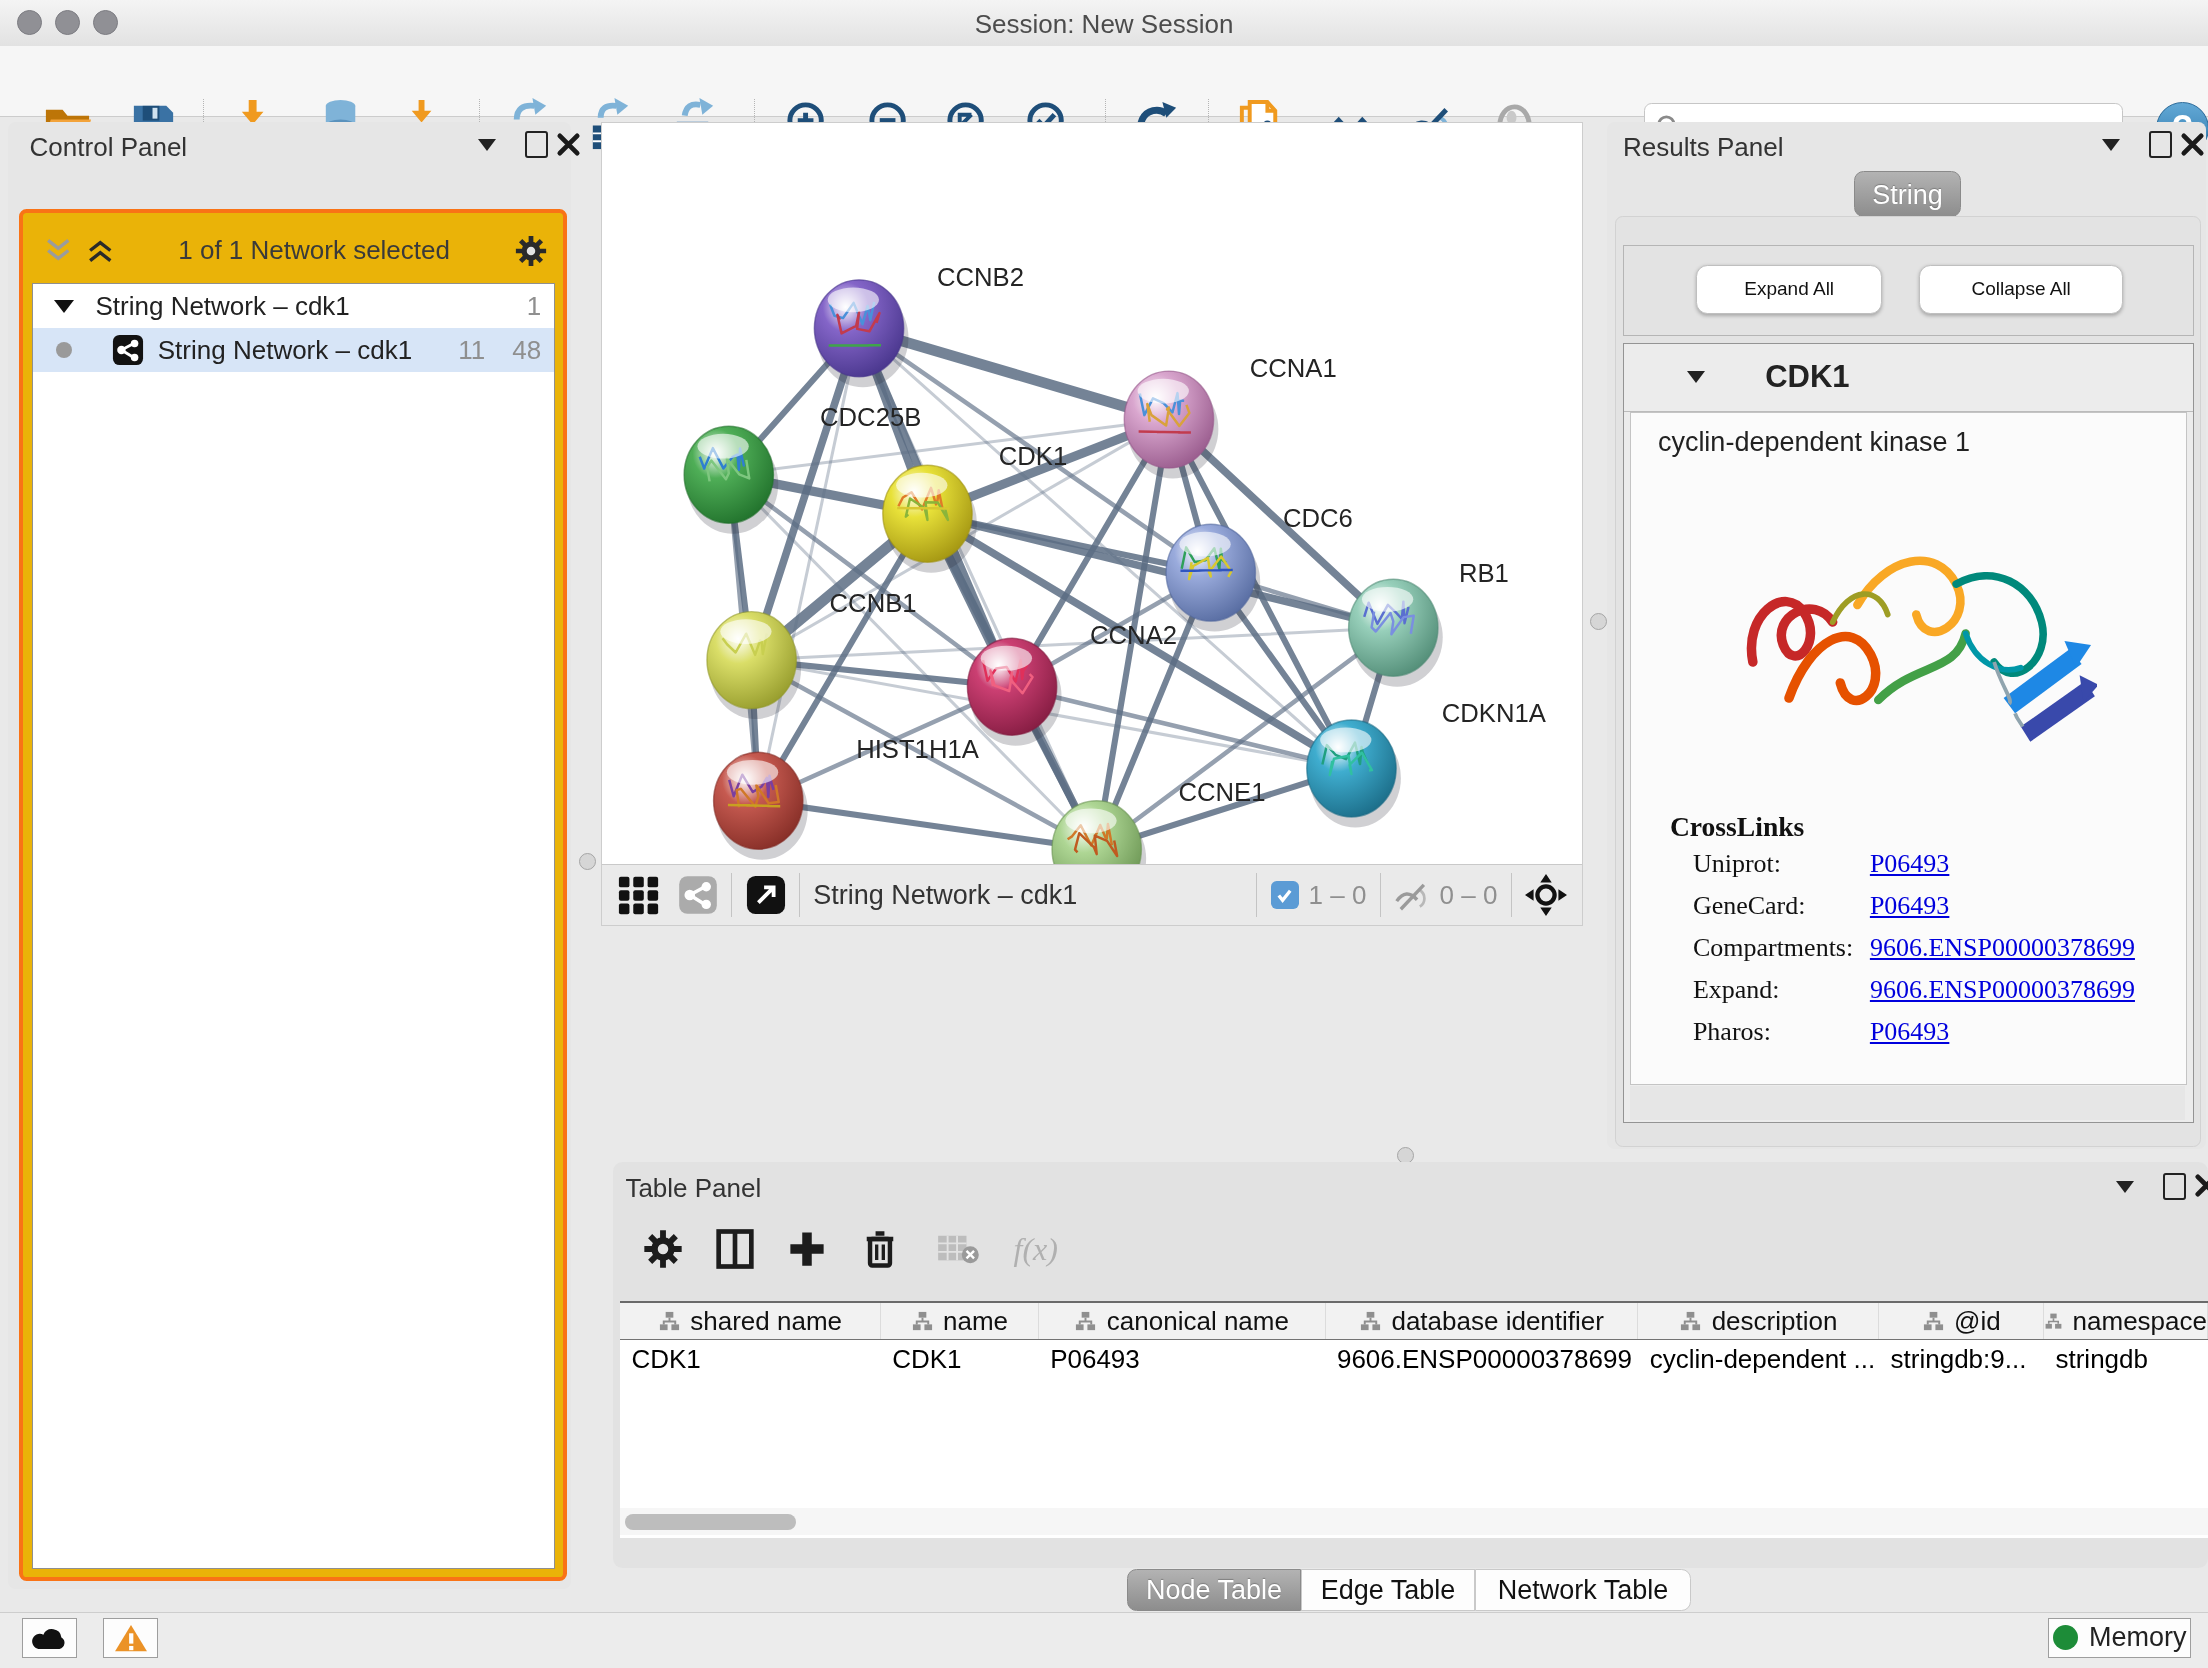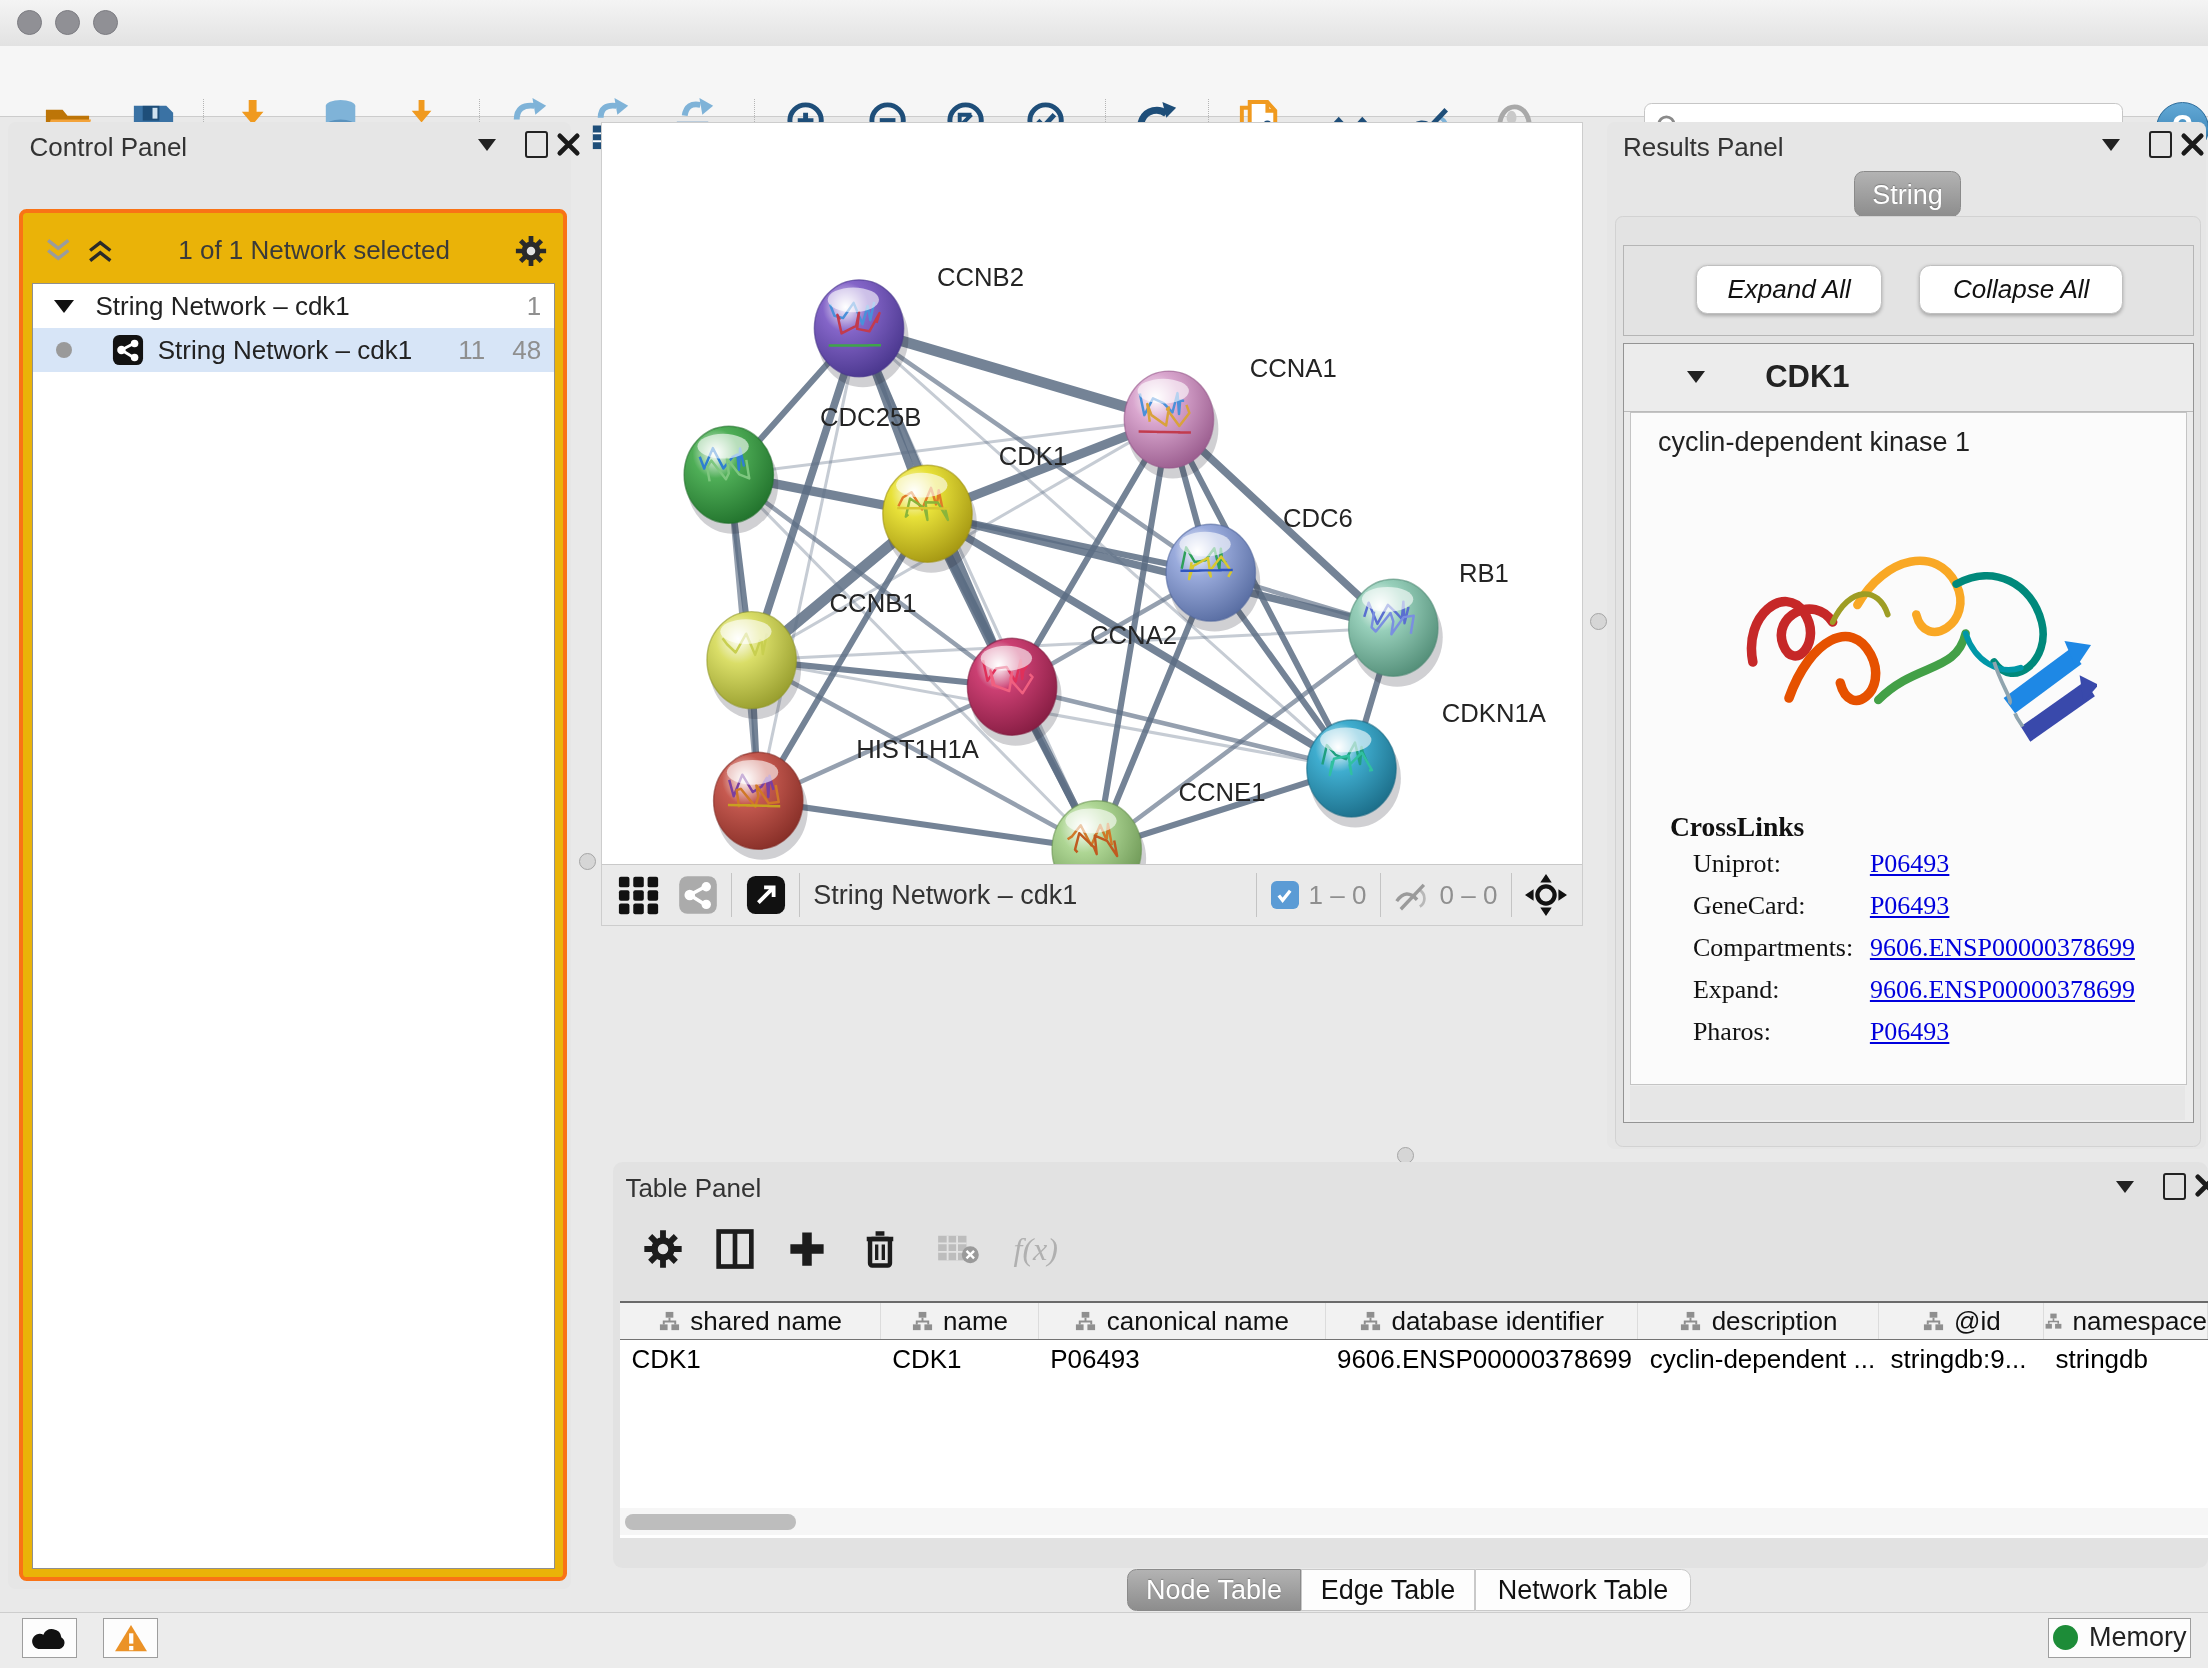--- a/index.html
+++ b/index.html
@@ -55,22 +55,22 @@
   .netview{left:601px;top:122px;width:982px;height:804px;background:#fff;border:1px solid #cdcdcd;box-sizing:border-box;}
   .netbar{position:absolute;left:0;bottom:0;width:100%;height:60px;background:#eaeaea;
       border-top:1px solid #c9c9c9;display:flex;align-items:center;}
   .nb-sep{width:0;height:44px;border-left:1px solid #c4c4c4;margin:0 13.3px;}
   .nb-text{font-size:27px;color:#333;}
   .nb-count{font-size:26px;color:#8f8f8f;}
   .knob{position:absolute;width:15px;height:15px;border-radius:50%;background:#d6d6d6;border:1px solid #a5a5a5;}
 
   
   .rp-btn{position:absolute;background:#fff;border:1px solid #bfbfbf;border-radius:11.4px;
-      font-size:26px;color:#111;display:flex;align-items:center;justify-content:center;
-      box-shadow:0 1.9px 3.8px rgba(0,0,0,.25);font-style:italic;}
+      font-size:19px;color:#111;display:flex;align-items:center;justify-content:center;
+      box-shadow:0 1.9px 3.8px rgba(0,0,0,.25);}
   .cdk-box{position:absolute;border:1.9px solid #949494;background:#ececec;}
   .cdk-inner{position:absolute;background:#fbfbfb;border:1px solid #c4c4c4;}
   .xl{font-family:"Liberation Serif",serif;}
   .xl-title{font-weight:bold;font-size:27.6px;color:#111;}
   .xl-row{position:relative;height:42px;}
   .xl-label{position:absolute;left:62px;font-size:26px;color:#111;}
   .xl-link{position:absolute;left:239px;font-size:26px;color:#0000dd;text-decoration:underline;}
 
   
   .tp-card{left:613px;top:1162px;width:1595px;height:406px;background:#e2e2e2;border-radius:9.5px;}
@@ -95,20 +95,21 @@
 </style>
 </head>
 <body>
 
 <div id="app">
 
   <div class="abs titlebar">
     <span class="tl" style="left:17px"></span>
     <span class="tl" style="left:55px"></span>
     <span class="tl" style="left:93px"></span>
+    <div class="win-title">Session: New Session</div>
   </div>
 
   <div class="abs toolbar">
     <button class="tbtn" style="left:37px">
       <svg width="55" height="55" viewBox="0 0 56 56">
         <path d="M6 12h17l5 6h22v28H6z" fill="#bd7508"></path>
           <path d="M11 22h41l-7 24H3z" fill="#f3a33a"></path>
       </svg>
       </button>
     <button class="tbtn" style="left:123px">

